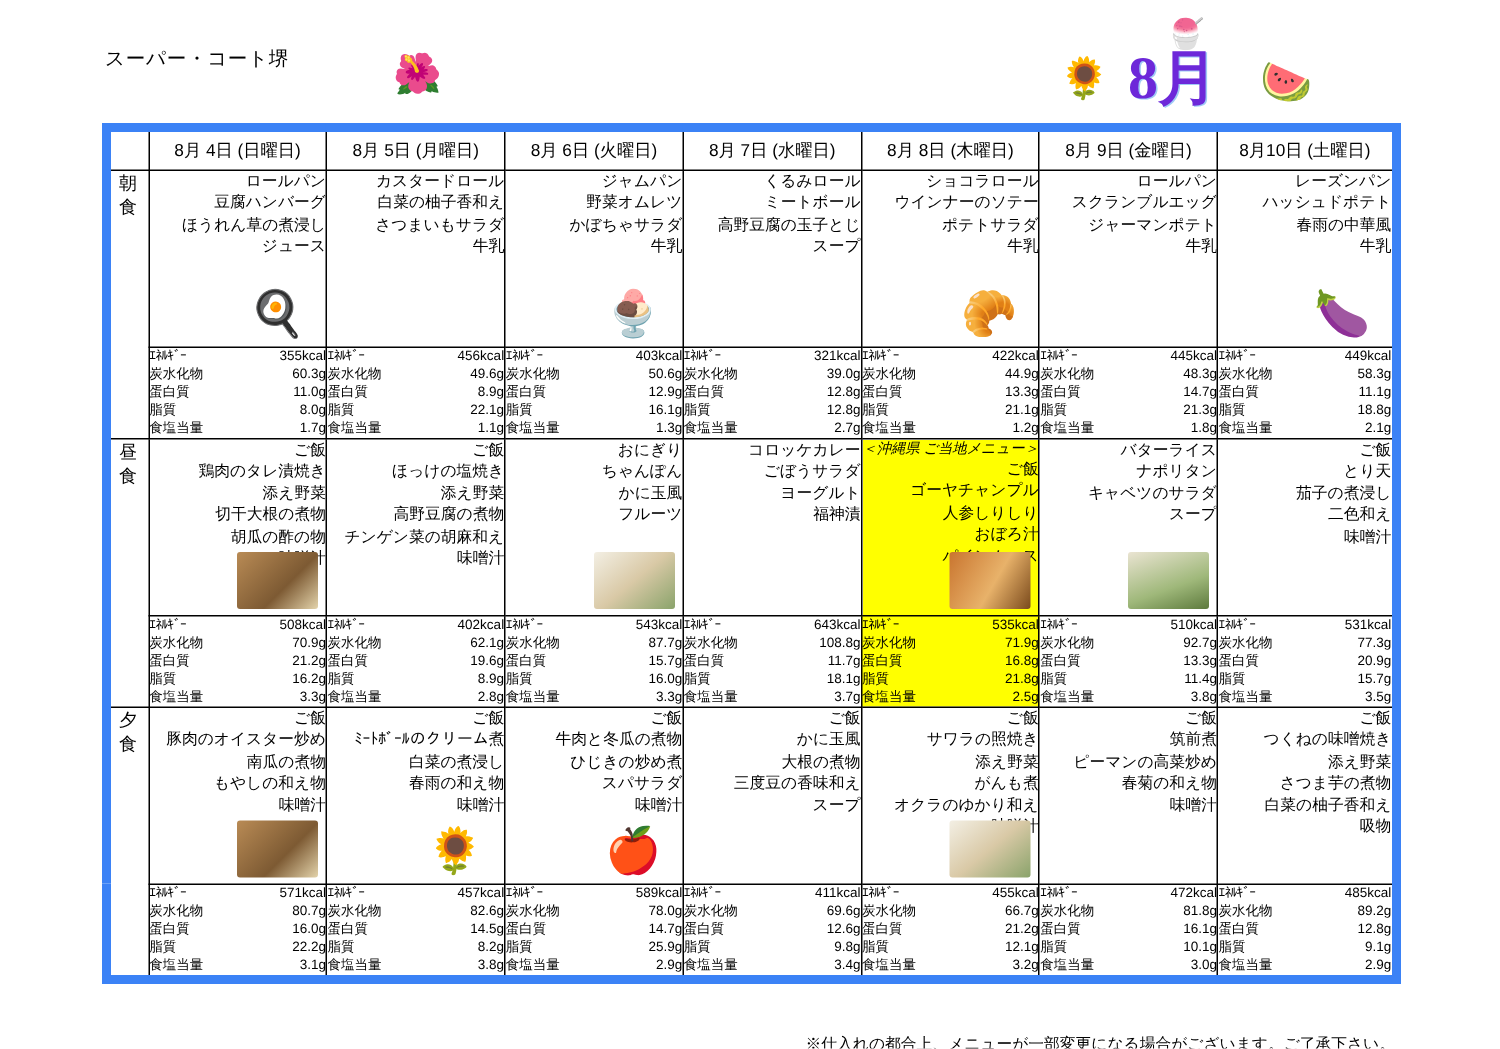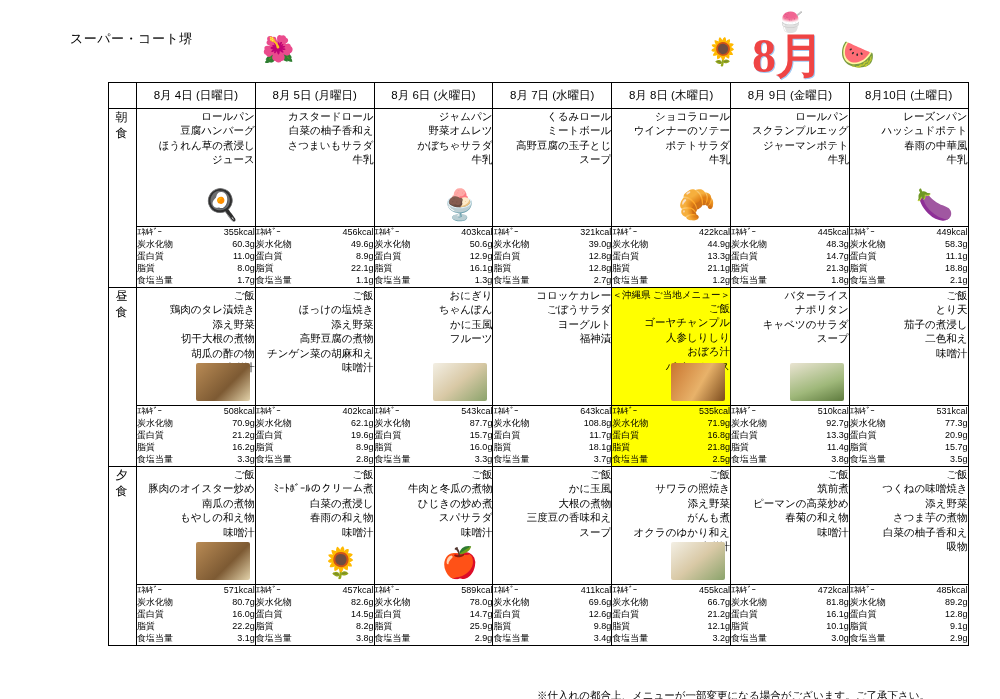--- a/index.html
+++ b/index.html
@@ -30,34 +30,34 @@
   }
   .flower-left {
     position:absolute; left:192px; top:18px; font-size:26px; line-height:1;
   }
   .header-right {
     position:absolute; right:0; top:0; height:58px; width:230px;
   }
   .sunflower-ic { position:absolute; left:6px; top:18px; font-size:27px; }
   .month-badge {
     position:absolute; left:52px; top:6px;
-    font-size:48px; font-weight:bold; color:#ef4444;
+    font-size:40px; font-weight:bold; color:#6d28d9;
     text-shadow:1px 1px 0 #9fcaf5;
     font-family:"Liberation Serif", serif;
   }
   .shaved-ice { position:absolute; left:78px; top:-8px; font-size:20px; }
   .watermelon-ic { position:absolute; left:140px; top:20px; font-size:28px; }
 
   
   table.menu {
     border-collapse:collapse;
     table-layout:fixed;
-    margin:0 108px;
+    margin:0 68px;
     width:860px;
-    border:1px solid #3b82f6;
+    border:6px solid #3b82f6;
     padding-left:48px;
   }
   table.menu td, table.menu th {
     border:1px solid #000;
     vertical-align:top;
     padding:0;
   }
   col.lab { width:28px; }
   col.day { width:118.8px; }
 
@@ -82,21 +82,21 @@
 
   .cell {
     position:relative;
     height:118px;
     padding:4px 4px 2px 5px;
     font-size:10.5px;
     line-height:1.38;
   }
   .cell ul { list-style:none; margin:0; padding:0;text-align:right; }
   .cell li { white-space:nowrap; overflow:hidden; }
-  .cell .okinawa-tag { font-size:9.5px; }
+  .cell .okinawa-tag { font-size:9.5px;font-style:italic; }
 
   .thumb {
     position:absolute;
     width:54px; height:38px;
     border-radius:2px;
     overflow:hidden;
     background:#ddd;
   }
   .emoji-art {
     position:absolute;

